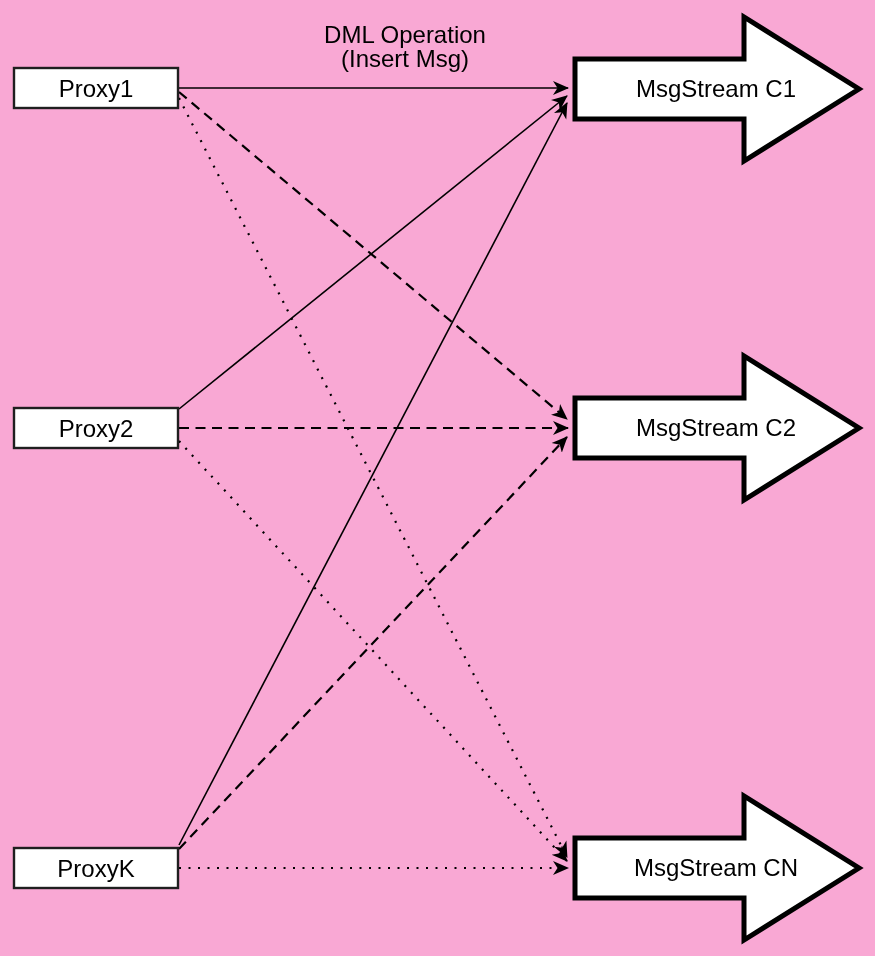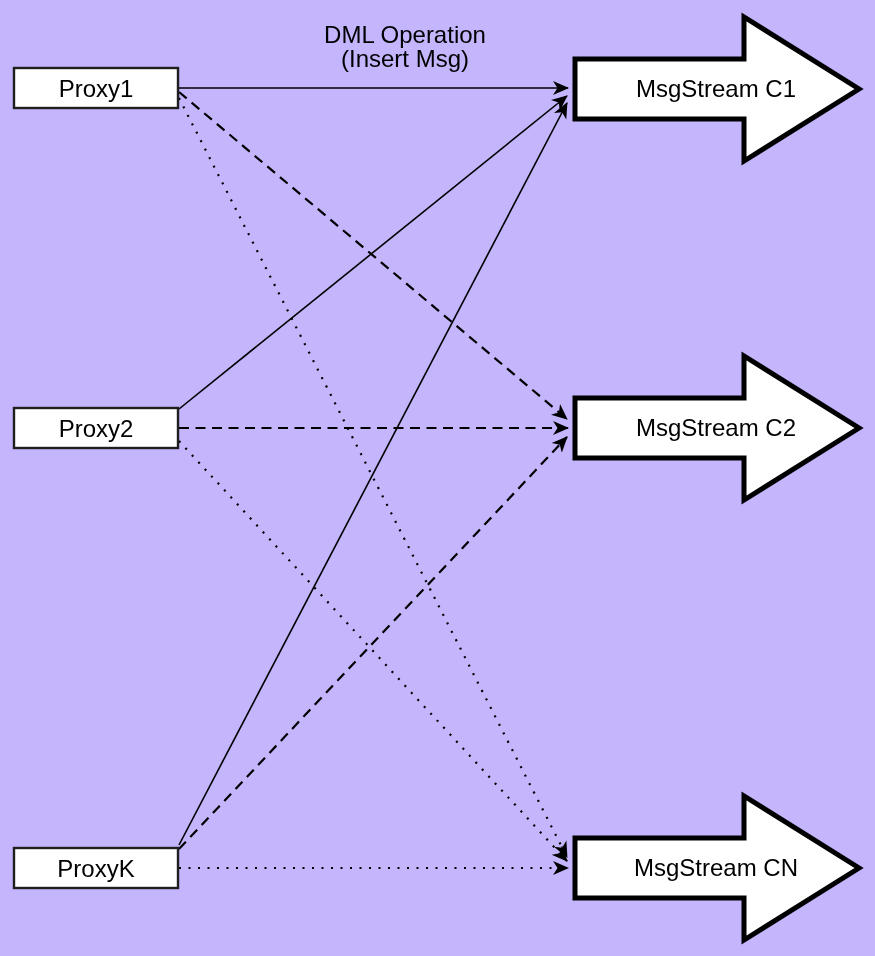--- a/index.html
+++ b/index.html
@@ -5,21 +5,21 @@
   html, body {
     margin: 0;
     padding: 0;
     background: #ffffff;
     font-family: "Liberation Sans", sans-serif;
   }
   .canvas {
     position: relative;
     width: 875px;
     height: 956px;
-    background: #c4b5fd;
+    background: #f9a8d4;
     overflow: hidden;
   }
   svg { display: block; }
 
   .proxy-rect {
     fill: #ffffff;
     stroke: #1f1f1f;
     stroke-width: 2.4;
   }
   .proxy-label {

